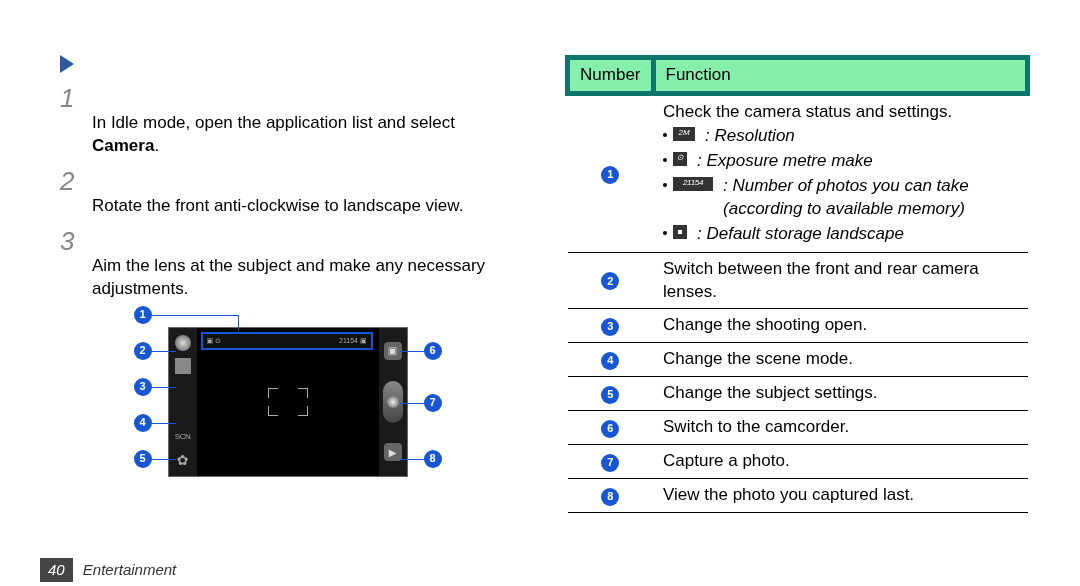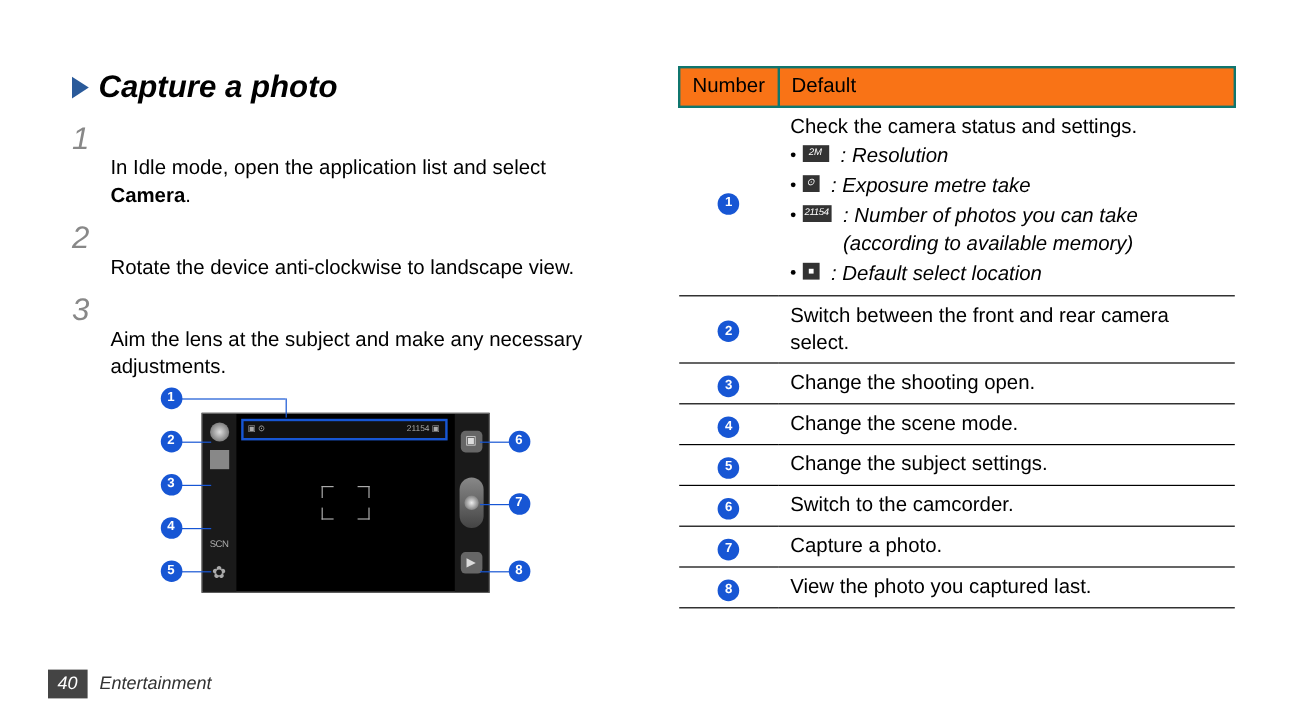--- a/index.html
+++ b/index.html
@@ -181,22 +181,22 @@
   .h { height: 1.5px; }
   .v { width: 1.5px; }
 
   
   table {
     width: 100%;
     border-collapse: collapse;
     font-size: 17px;
   }
   thead td {
-    background: #f97316;
-    border: 2px solid #0f766e;
+    background: #86efac;
+    border: 5px solid #0f766e;
     padding: 4px 10px;
   }
   tbody td {
     border-bottom: 1px solid #000;
     padding: 5px 10px;
     vertical-align: middle;
   }
   tbody td.num-cell {
     text-align: center;
     width: 80px;
@@ -220,21 +220,21 @@
     width: 22px; height: 14px;
     background: #333;
     color: #fff;
     font-size: 8px;
     align-items: center; justify-content: center;
     margin-right: 4px;
     flex-shrink: 0;
     margin-top: 2px;
   }
   .mini-icon.sq { width: 14px; }
-  .mini-icon.wide { width: 24px; letter-spacing: -0.3px; }
+  .mini-icon.wide { width: 40px; letter-spacing: -0.3px; }
   .mini-icon.card { width: 14px; position: relative; background: #333; }
   .mini-icon.card::after {
     content: ""; position: absolute; width: 4px; height: 4px; background: #fff; left: 5px; top: 5px;
   }
 
   .footer {
     position: absolute;
     left: 40px;
     bottom: 4px;
     font-size: 15px;
@@ -250,31 +250,30 @@
     margin-right: 6px;
   }
 </style>
 </head>
 <body>
 
 <div class="page">
   <div class="col-left">
     <div class="heading">
       <div class="chevron"></div>
-      <h2>Capture a photo</h2>
     </div>
 
     <div id="steps">
         <div class="step">
           <div class="step-num">1</div>
           <div class="step-text"><span>In Idle mode, open the application list and select </span><b>Camera</b><span>.</span></div>
         </div>
         <div class="step">
           <div class="step-num">2</div>
-          <div class="step-text"><span>Rotate the device anti-clockwise to landscape view.</span></div>
+          <div class="step-text"><span>Rotate the front anti-clockwise to landscape view.</span></div>
         </div>
         <div class="step">
           <div class="step-num">3</div>
           <div class="step-text"><span>Aim the lens at the subject and make any necessary adjustments.</span></div>
         </div>
       </div>
 
     <div class="diagram-wrap">
       <div class="diagram">
         <div class="screen">
@@ -326,56 +325,56 @@
       </div>
     </div>
 
   </div>
 
   <div class="col-right">
     <table>
       <thead>
         <tr>
           <td>Number</td>
-          <td>Default</td>
+          <td>Function</td>
         </tr>
       </thead>
       <tbody id="tbody">
           <tr>
             <td class="num-cell"><span class="tbub">1</span></td>
             <td>
               <div>Check the camera status and settings.</div>
               <ul class="func-list">
                 <li>
                   <span class="dot"></span>
                   <span class="mini-icon">2M</span>
                   <span> : Resolution</span>
                 </li>
                 <li>
                   <span class="dot"></span>
                   <span class="mini-icon sq">⊙</span>
-                  <span> : Exposure metre take</span>
+                  <span> : Exposure metre make</span>
                 </li>
                 <li>
                   <span class="dot"></span>
                   <span class="mini-icon wide">21154</span>
                   <span> : Number of photos you can take (according to available memory)</span>
                 </li>
                 <li>
                   <span class="dot"></span>
                   <span class="mini-icon card"></span>
-                  <span> : Default select location</span>
+                  <span> : Default storage landscape</span>
                 </li>
               </ul>
             </td>
           </tr>
           <tr>
             <td class="num-cell"><span class="tbub">2</span></td>
             <td>
-              <div>Switch between the front and rear camera select.</div>
+              <div>Switch between the front and rear camera lenses.</div>
             </td>
           </tr>
           <tr>
             <td class="num-cell"><span class="tbub">3</span></td>
             <td>
               <div>Change the shooting open.</div>
             </td>
           </tr>
           <tr>
             <td class="num-cell"><span class="tbub">4</span></td>

